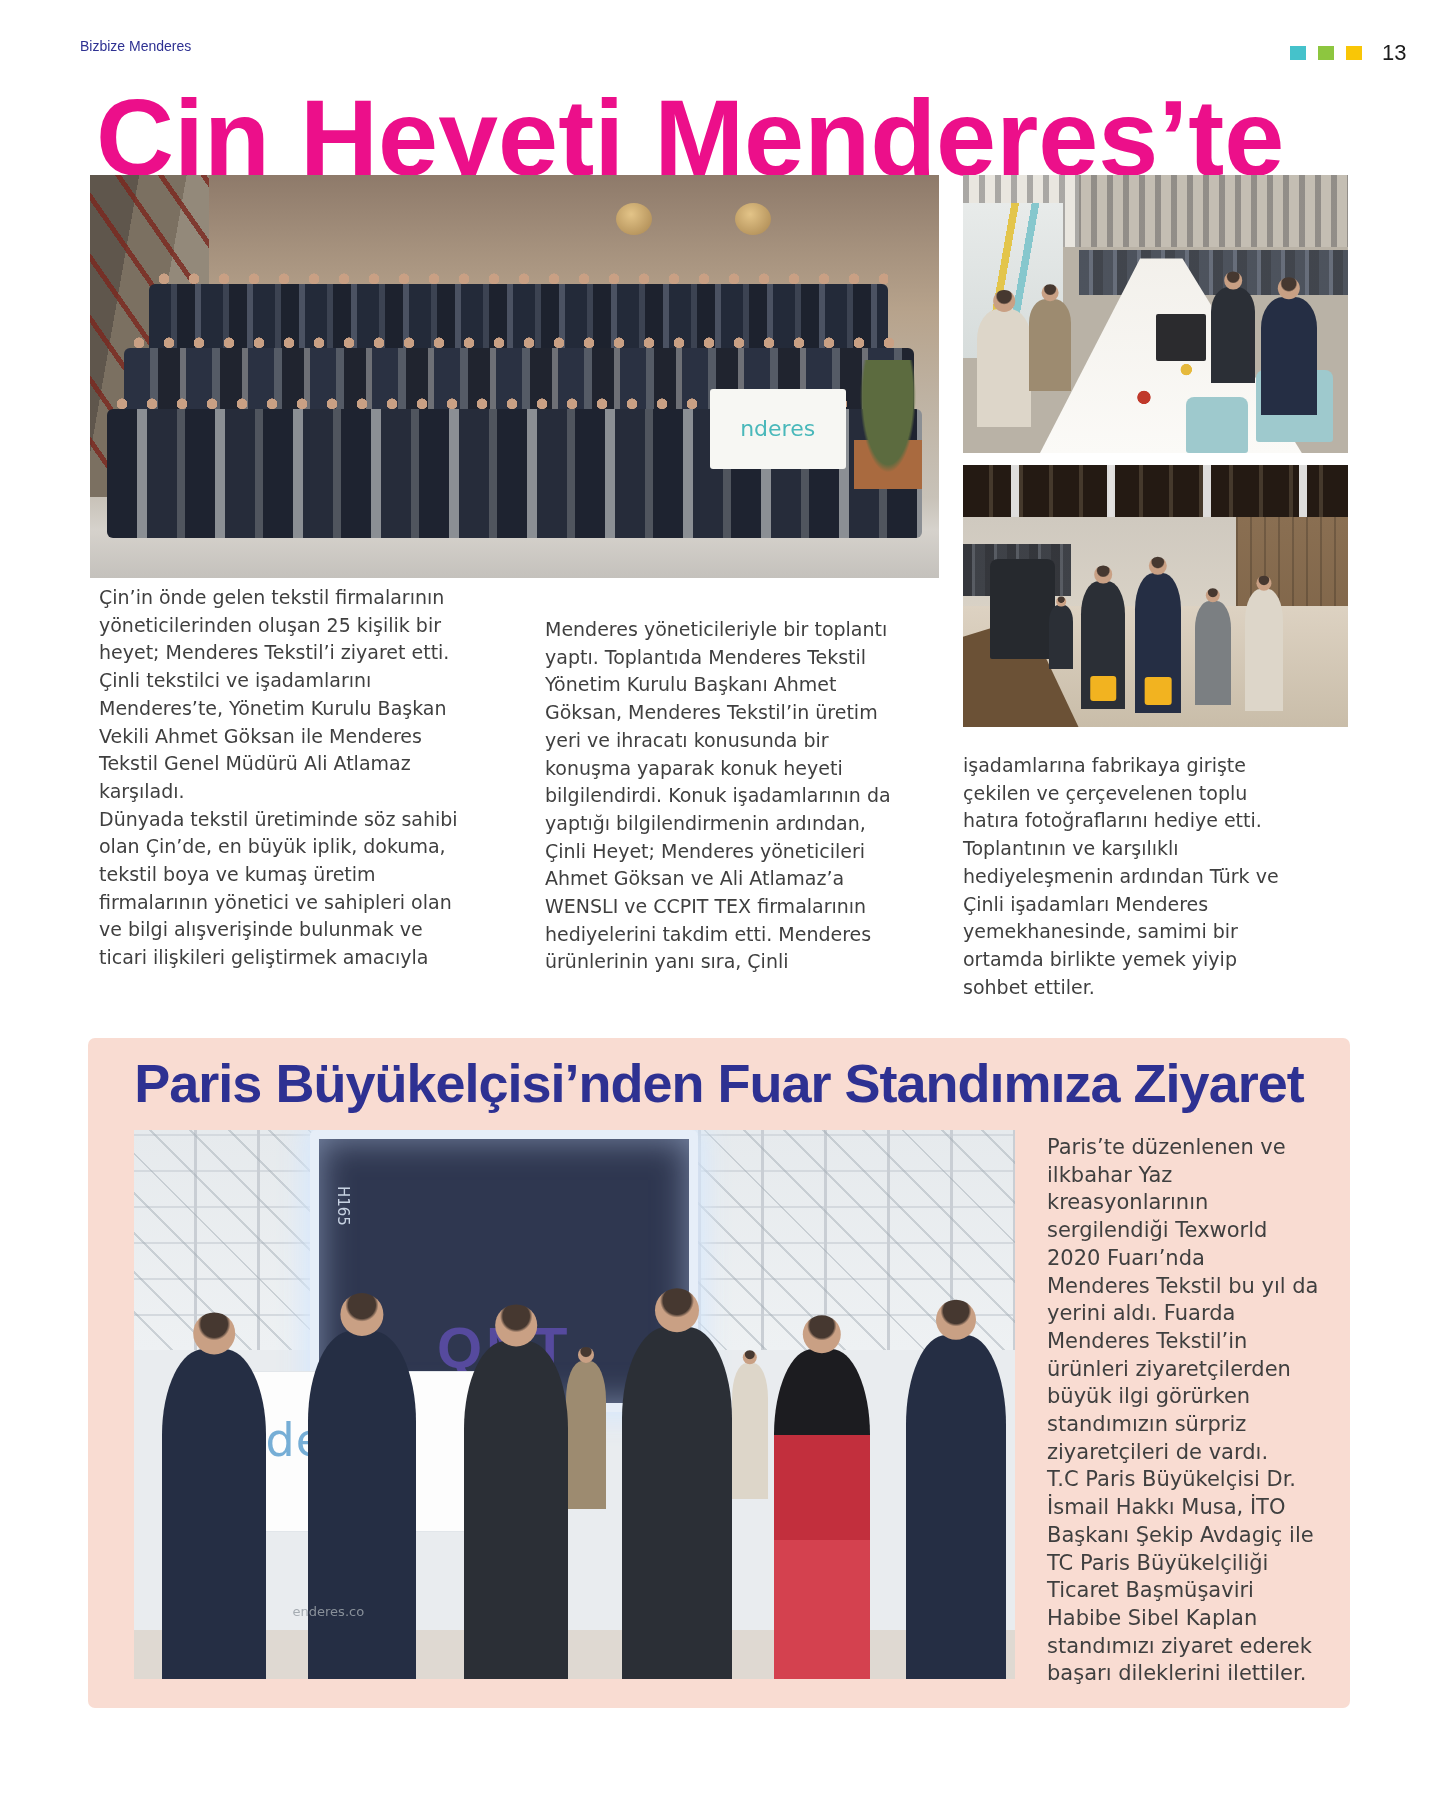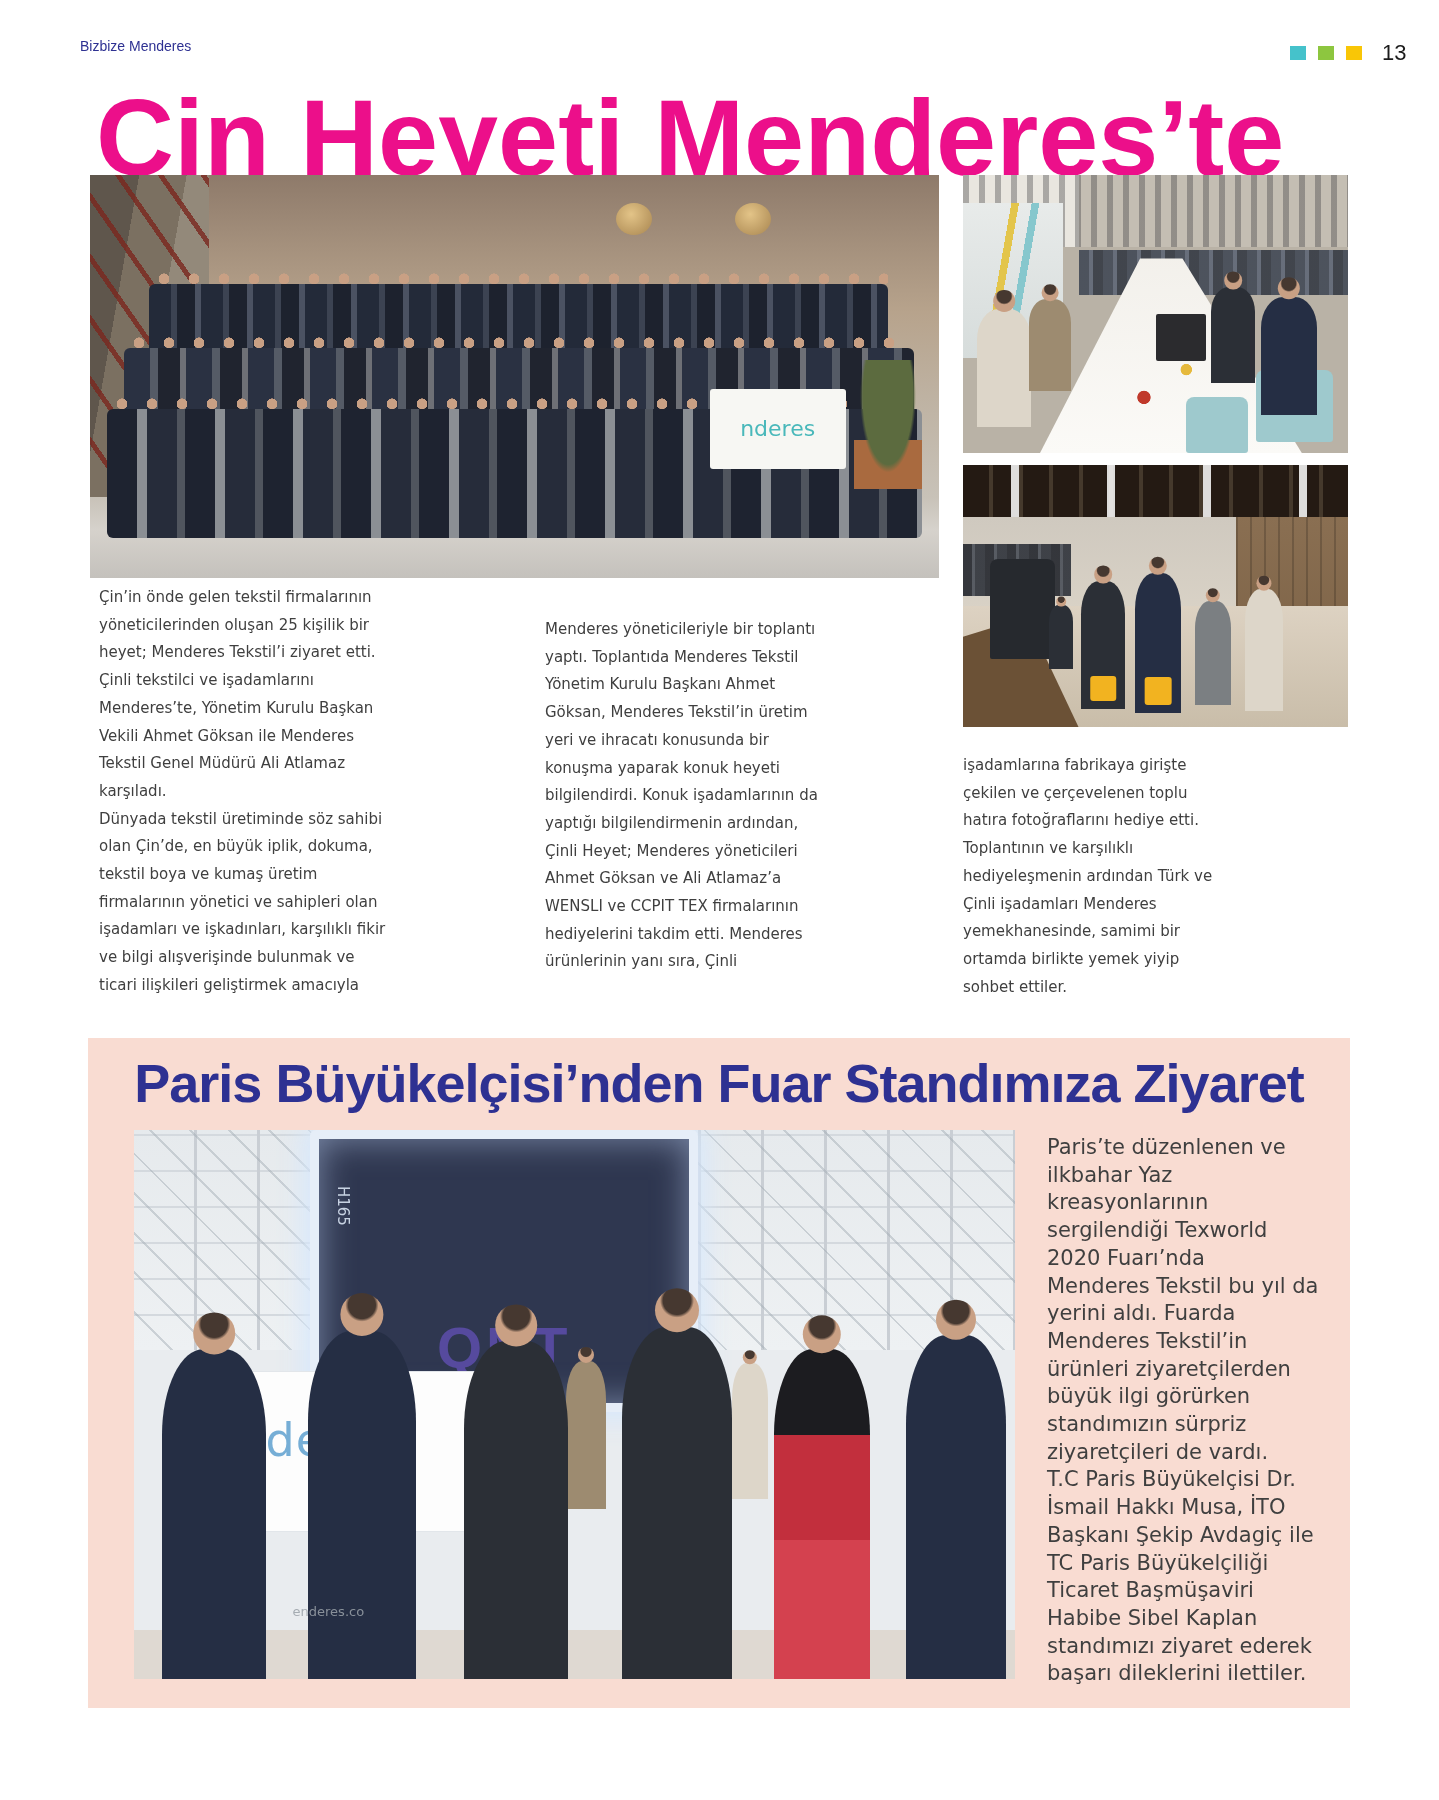--- a/index.html
+++ b/index.html
@@ -13,21 +13,21 @@
   .sq{width:16px;height:14px;display:inline-block;}
   .hdr-pagenum{font-size:22px;color:#1c1c1c;margin-left:8px;line-height:1;
                font-family:"Liberation Sans",sans-serif;}
 
   
   .china-title{position:absolute;left:80px;top:68px;font-size:108px;line-height:1.0;
                font-weight:bold;color:#ec0f8a;letter-spacing:0;white-space:nowrap;
                font-family:"Liberation Sans",sans-serif;}
 
   
-  .col{position:absolute;font-size:15px;line-height:27.7px;color:#3f3f3f;}
+  .col{position:absolute;font-size:19px;line-height:27.7px;color:#3f3f3f;}
   .tline{white-space:nowrap;}
   .col1{left:99px;top:584px;width:400px;}
   .col2{left:545px;top:584px;width:410px;margin-top:32px;}
   .col3{left:963px;top:752px;width:390px;}
 
   
   .photo{position:absolute;overflow:hidden;background:#b9b2a6;}
   .group-photo{left:90px;top:175px;width:849px;height:403px;}
   .dinner-photo{left:963px;top:175px;width:385px;height:278px;}
   .meeting-photo{left:963px;top:465px;width:385px;height:262px;}
@@ -123,21 +123,21 @@
   .pp-hall{position:absolute;left:4%;top:18%;color:#c7d2e2;font-size:15px;writing-mode:vertical-rl;}
   .pp-banner{position:absolute;left:9%;top:44%;width:36%;height:29%;background:#fdfdfd;border-radius:4px;
     box-shadow:0 0 0 1px #e2e6ea;}
   .pp-banner-text{position:absolute;left:7%;top:26%;color:#76aed6;font-size:46px;letter-spacing:1px;}
   .pp-banner-note{position:absolute;right:5%;bottom:18%;color:#5a9cc9;font-size:14px;font-weight:bold;}
   .pp-arrow{position:absolute;right:-3%;top:26%;width:0;height:0;
     border-top:30px solid transparent;border-bottom:30px solid transparent;border-left:52px solid #a8cfe6;}
   .pp-watermark{position:absolute;left:18%;bottom:11%;color:#9aa1a8;font-size:13px;opacity:.85;}
 
   
-  .paris-section{position:absolute;left:88px;top:1038px;width:1262px;height:670px;background:#f9dcd2;}
+  .paris-section{position:absolute;left:88px;top:1038px;width:1262px;height:670px;background:#f9dcd2;border-radius:7px;}
   .paris-title{position:absolute;left:0;right:0;top:14px;text-align:center;
     font-size:54px;font-weight:bold;letter-spacing:-1px;color:#2e3192;white-space:nowrap;
     font-family:"Liberation Sans",sans-serif;}
   .paris-col{left:959px;top:96px;width:300px;position:absolute;font-size:21px;line-height:27.7px;color:#3f3f3f;}
 </style>
 </head>
 <body>
 
 <div class="page">
 
@@ -202,21 +202,20 @@
       <div class="tline">heyet; Menderes Tekstil’i ziyaret etti.</div>
       <div class="tline">Çinli tekstilci ve işadamlarını</div>
       <div class="tline">Menderes’te, Yönetim Kurulu Başkan</div>
       <div class="tline">Vekili Ahmet Göksan ile Menderes</div>
       <div class="tline">Tekstil Genel Müdürü Ali Atlamaz</div>
       <div class="tline">karşıladı.</div>
       <div class="tline">Dünyada tekstil üretiminde söz sahibi</div>
       <div class="tline">olan Çin’de, en büyük iplik, dokuma,</div>
       <div class="tline">tekstil boya ve kumaş üretim</div>
       <div class="tline">firmalarının yönetici ve sahipleri olan</div>
-      <div class="tline">işadamları ve işkadınları, karşılıklı fikir</div>
       <div class="tline">ve bilgi alışverişinde bulunmak ve</div>
       <div class="tline">ticari ilişkileri geliştirmek amacıyla</div>
     </div>
   <div class="col col2">
       <div class="tline">Menderes yöneticileriyle bir toplantı</div>
       <div class="tline">yaptı. Toplantıda Menderes Tekstil</div>
       <div class="tline">Yönetim Kurulu Başkanı Ahmet</div>
       <div class="tline">Göksan, Menderes Tekstil’in üretim</div>
       <div class="tline">yeri ve ihracatı konusunda bir</div>
       <div class="tline">konuşma yaparak konuk heyeti</div>

